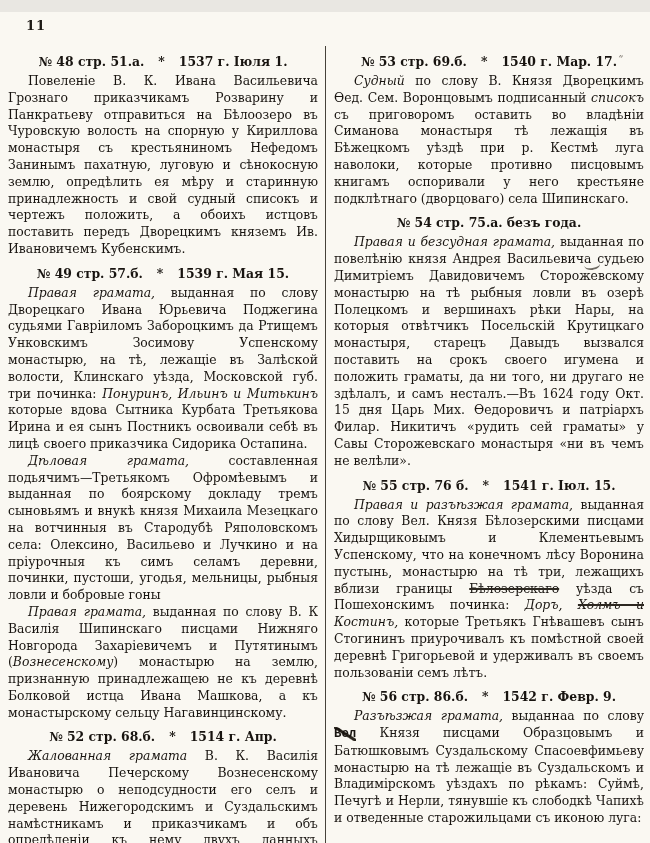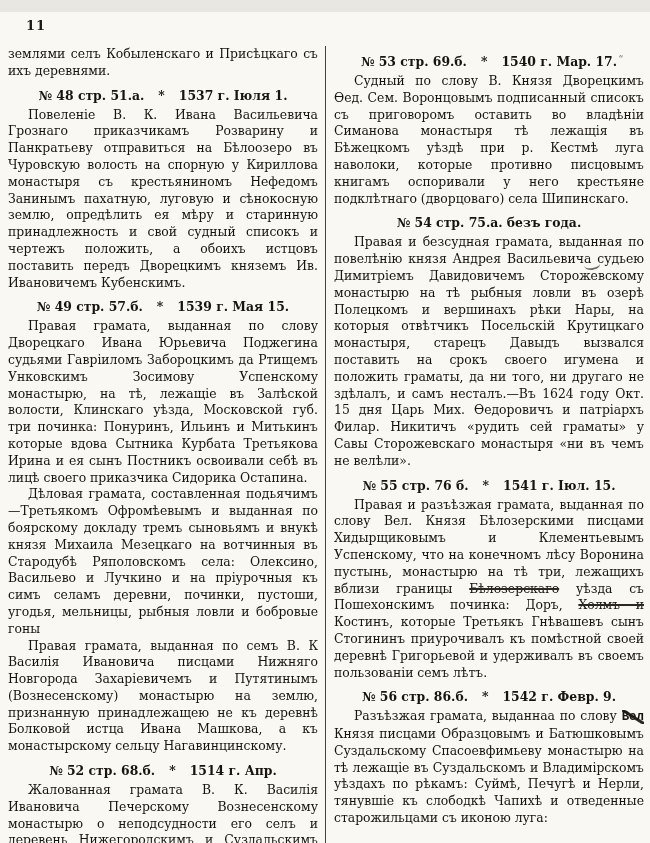--- a/index.html
+++ b/index.html
@@ -37,45 +37,44 @@
   .col-right{flex:1;padding-left:8px;}
   .para{margin:0;text-indent:20px;}
   .para.no-indent{text-indent:0;}
   .entry-heading{
     text-align:center;font-weight:bold;
     margin:7px 0 2px;text-indent:0;line-height:18px;
     white-space:nowrap;
   }
   .h-star{margin:0 14px;}
   .seg{}
-  .it{}
+  .it{font-style:italic;}
   .strike{text-decoration:line-through;text-decoration-thickness:1.6px;text-decoration-color:#2c2720;}
   .pen-strike{
     background:linear-gradient(to top right,transparent 42%,#2b261f 47%,#2b261f 55%,transparent 60%);
     font-weight:bold;
     font-family:Liberation Mono, monospace;
   }
 </style>
 </head>
 <body>
 
 <div class="page">
   <div class="page-number">11</div>
   <span class="artifact artifact-tr1">ˮ</span>
   <span class="artifact artifact-tr2">·</span>
   <span class="artifact artifact-curve"></span>
   <div class="columns">
     <div class="col col-left">
-        <p class="para no-indent"><span class="seg">землями селъ Кобыленскаго и Присѣцкаго съ ихъ деревнями.</span></p>
         <div class="entry-heading"><span class="h-ref">№ 48 стр. 51.а.</span><span class="h-star">*</span><span class="h-date">1537 г. Іюля 1.</span></div>
         <p class="para"><span class="seg">Повеленіе В. К. Ивана Васильевича Грознаго приказчикамъ Розварину и Панкратьеву отправиться на Бѣлоозеро въ Чуровскую волость на спорную у Кириллова монастыря съ крестьяниномъ Нефедомъ Занинымъ пахатную, луговую и сѣнокосную землю, опредѣлить ея мѣру и старинную принадлежность и свой судный списокъ и чертежъ положить, а обоихъ истцовъ поставить передъ Дворецкимъ княземъ Ив. Ивановичемъ Кубенскимъ.</span></p>
         <div class="entry-heading"><span class="h-ref">№ 49 стр. 57.б.</span><span class="h-star">*</span><span class="h-date">1539 г. Мая 15.</span></div>
         <p class="para"><span class="seg it">Правая грамата,</span><span class="seg"> выданная по слову Дворецкаго Ивана Юрьевича Поджегина судьями Гавріиломъ Забороцкимъ да Ртищемъ Унковскимъ Зосимову Успенскому монастырю, на тѣ, лежащіе въ Залѣской волости, Клинскаго уѣзда, Московской губ. три починка: </span><span class="seg it">Понуринъ, Ильинъ и Митькинъ</span><span class="seg"> которые вдова Сытника Курбата Третьякова Ирина и ея сынъ Постникъ освоивали себѣ въ лицѣ своего приказчика Сидорика Остапина.</span></p>
         <p class="para"><span class="seg it">Дѣловая грамата,</span><span class="seg"> составленная подьячимъ—Третьякомъ Офромѣевымъ и выданная по боярскому докладу тремъ сыновьямъ и внукѣ князя Михаила Мезецкаго на вотчинныя въ Стародубѣ Ряполовскомъ села: Олексино, Васильево и Лучкино и на пріурочныя къ симъ селамъ деревни, починки, пустоши, угодья, мельницы, рыбныя ловли и бобровые гоны</span></p>
-        <p class="para"><span class="seg it">Правая грамата,</span><span class="seg"> выданная по семъ В. К Василія Ивановича писцами Нижняго Новгорода Захаріевичемъ и Путятинымъ (</span><span class="seg it">Вознесенскому</span><span class="seg">) монастырю на землю, признанную принадлежащею не къ деревнѣ Болковой истца Ивана Машкова, а къ монастырскому сельцу Нагавинцинскому.</span></p>
+        <p class="para"><span class="seg it">Правая грамата,</span><span class="seg"> выданная по слову В. К Василія Шипинскаго писцами Нижняго Новгорода Захаріевичемъ и Путятинымъ (</span><span class="seg it">Вознесенскому</span><span class="seg">) монастырю на землю, признанную принадлежащею не къ деревнѣ Болковой истца Ивана Машкова, а къ монастырскому сельцу Нагавинцинскому.</span></p>
         <div class="entry-heading"><span class="h-ref">№ 52 стр. 68.б.</span><span class="h-star">*</span><span class="h-date">1514 г. Апр.</span></div>
         <p class="para"><span class="seg it">Жалованная грамата</span><span class="seg"> В. К. Василія Ивановича Печерскому Вознесенскому монастырю о неподсудности его селъ и деревень Нижегородскимъ и Суздальскимъ намѣстникамъ и приказчикамъ и объ опредѣленіи къ нему двухъ данныхъ приставовъ, обязанныхъ ѣздить приставствомъ и на поруку давать монастырскихъ отвѣтчиковъ на одинъ и тотъ же срокъ</span></p>
       </div>
     <div class="col col-right">
         <div class="entry-heading"><span class="h-ref">№ 53 стр. 69.б.</span><span class="h-star">*</span><span class="h-date">1540 г. Мар. 17.</span></div>
         <p class="para"><span class="seg it">Судный</span><span class="seg"> по слову В. Князя Дворецкимъ Ѳед. Сем. Воронцовымъ подписанный </span><span class="seg it">списокъ</span><span class="seg"> съ приговоромъ оставить во владѣніи Симанова монастыря тѣ лежащія въ Бѣжецкомъ уѣздѣ при р. Кестмѣ луга наволоки, которые противно писцовымъ книгамъ оспоривали у него крестьяне подклѣтнаго (дворцоваго) села Шипинскаго.</span></p>
         <div class="entry-heading"><span class="h-ref">№ 54 стр. 75.а.</span> <span class="h-date">безъ года.</span></div>
         <p class="para"><span class="seg it">Правая и безсудная грамата,</span><span class="seg"> выданная по повелѣнію князя Андрея Васильевича судьею Димитріемъ Давидовичемъ Сторожевскому монастырю на тѣ рыбныя ловли въ озерѣ Полецкомъ и вершинахъ рѣки Нары, на которыя отвѣтчикъ Посельскій Крутицкаго монастыря, старецъ Давыдъ вызвался поставить на срокъ своего игумена и положить граматы, да ни того, ни другаго не здѣлалъ, и самъ несталъ.—Въ 1624 году Окт. 15 дня Царь Мих. Ѳедоровичъ и патріархъ Филар. Никитичъ «рудить сей граматы» у Савы Сторожевскаго монастыря «ни въ чемъ не велѣли».</span></p>
         <div class="entry-heading"><span class="h-ref">№ 55 стр. 76 б.</span><span class="h-star">*</span><span class="h-date">1541 г. Іюл. 15.</span></div>
         <p class="para"><span class="seg it">Правая и разъѣзжая грамата,</span><span class="seg"> выданная по слову Вел. Князя Бѣлозерскими писцами Хидырщиковымъ и Клементьевымъ Успенскому, что на конечномъ лѣсу Воронина пустынь, монастырю на тѣ три, лежащихъ вблизи границы </span><span class="seg strike">Бѣлозерскаго</span><span class="seg"> уѣзда съ Пошехонскимъ починка: </span><span class="seg it">Доръ, </span><span class="seg it strike">Холмъ и</span><span class="seg it"> Костинъ,</span><span class="seg"> которые Третьякъ Гнѣвашевъ сынъ Стогининъ приурочивалъ къ помѣстной своей деревнѣ Григорьевой и удерживалъ въ своемъ пользованіи семъ лѣтъ.</span></p>

